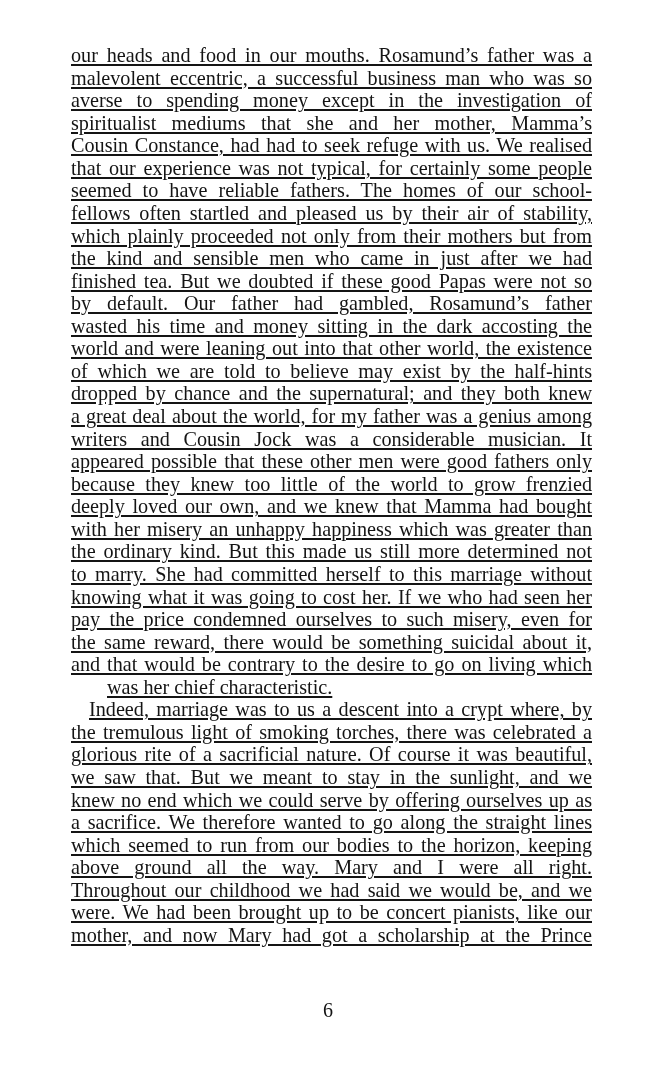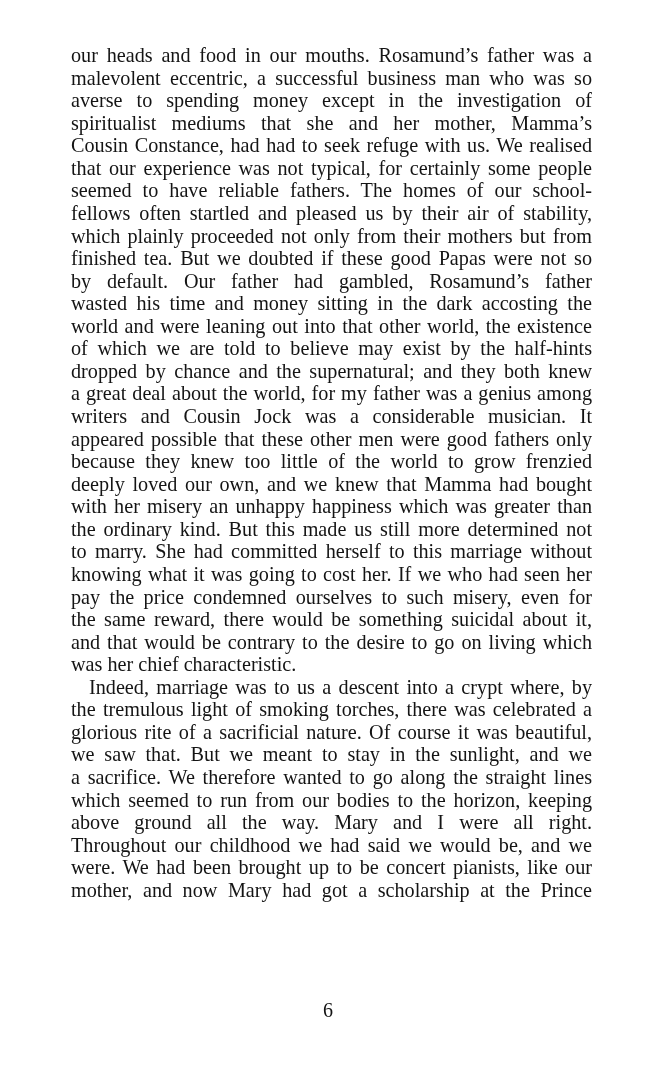--- a/index.html
+++ b/index.html
@@ -23,23 +23,25 @@
   }
   .line {
     display: block;
     height: 22.57px;
     line-height: 22.57px;
     font-size: 20.2px;
     white-space: nowrap;
     text-align: justify;
     text-align-last: justify;
     overflow: visible;
+    text-decoration: underline;
   }
   .line.last {
     text-align-last: left;
+    margin-left: 36px;
   }
   .line.indent {
     text-indent: 18px;
   }
   .page-number {
     position: absolute;
     left: 0;
     width: 656px;
     top: 998px;
     text-align: center;
@@ -54,20 +56,21 @@
   <div class="paragraph">
     <span class="line">our heads and food in our mouths. Rosamund’s father was a</span>
     <span class="line">malevolent eccentric, a successful business man who was so</span>
     <span class="line">averse to spending money except in the investigation of</span>
     <span class="line">spiritualist mediums that she and her mother, Mamma’s</span>
     <span class="line">Cousin Constance, had had to seek refuge with us. We realised</span>
     <span class="line">that our experience was not typical, for certainly some people</span>
     <span class="line">seemed to have reliable fathers. The homes of our school-</span>
     <span class="line">fellows often startled and pleased us by their air of stability,</span>
     <span class="line">which plainly proceeded not only from their mothers but from</span>
+    <span class="line">the kind and sensible men who came in just after we had</span>
     <span class="line">finished tea. But we doubted if these good Papas were not so</span>
     <span class="line">by default. Our father had gambled, Rosamund’s father</span>
     <span class="line">wasted his time and money sitting in the dark accosting the</span>
     <span class="line">world and were leaning out into that other world, the existence</span>
     <span class="line">of which we are told to believe may exist by the half-hints</span>
     <span class="line">dropped by chance and the supernatural; and they both knew</span>
     <span class="line">a great deal about the world, for my father was a genius among</span>
     <span class="line">writers and Cousin Jock was a considerable musician. It</span>
     <span class="line">appeared possible that these other men were good fathers only</span>
     <span class="line">because they knew too little of the world to grow frenzied</span>
@@ -79,20 +82,21 @@
     <span class="line">pay the price condemned ourselves to such misery, even for</span>
     <span class="line">the same reward, there would be something suicidal about it,</span>
     <span class="line">and that would be contrary to the desire to go on living which</span>
     <span class="line last">was her chief characteristic.</span>
   </div>
   <div class="paragraph">
     <span class="line indent">Indeed, marriage was to us a descent into a crypt where, by</span>
     <span class="line">the tremulous light of smoking torches, there was celebrated a</span>
     <span class="line">glorious rite of a sacrificial nature. Of course it was beautiful,</span>
     <span class="line">we saw that. But we meant to stay in the sunlight, and we</span>
+    <span class="line">knew no end which we could serve by offering ourselves up as</span>
     <span class="line">a sacrifice. We therefore wanted to go along the straight lines</span>
     <span class="line">which seemed to run from our bodies to the horizon, keeping</span>
     <span class="line">above ground all the way. Mary and I were all right.</span>
     <span class="line">Throughout our childhood we had said we would be, and we</span>
     <span class="line">were. We had been brought up to be concert pianists, like our</span>
     <span class="line">mother, and now Mary had got a scholarship at the Prince</span>
   </div>
 </div>
 
 <div class="page-number">6</div>

